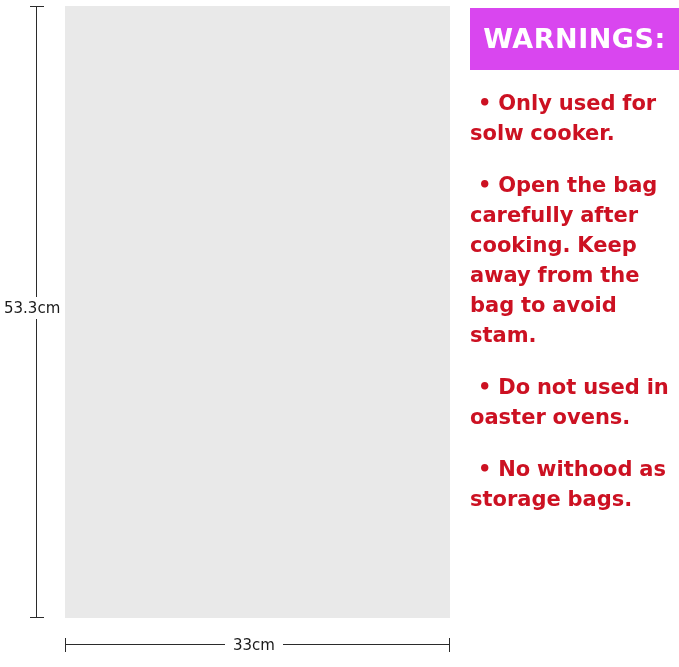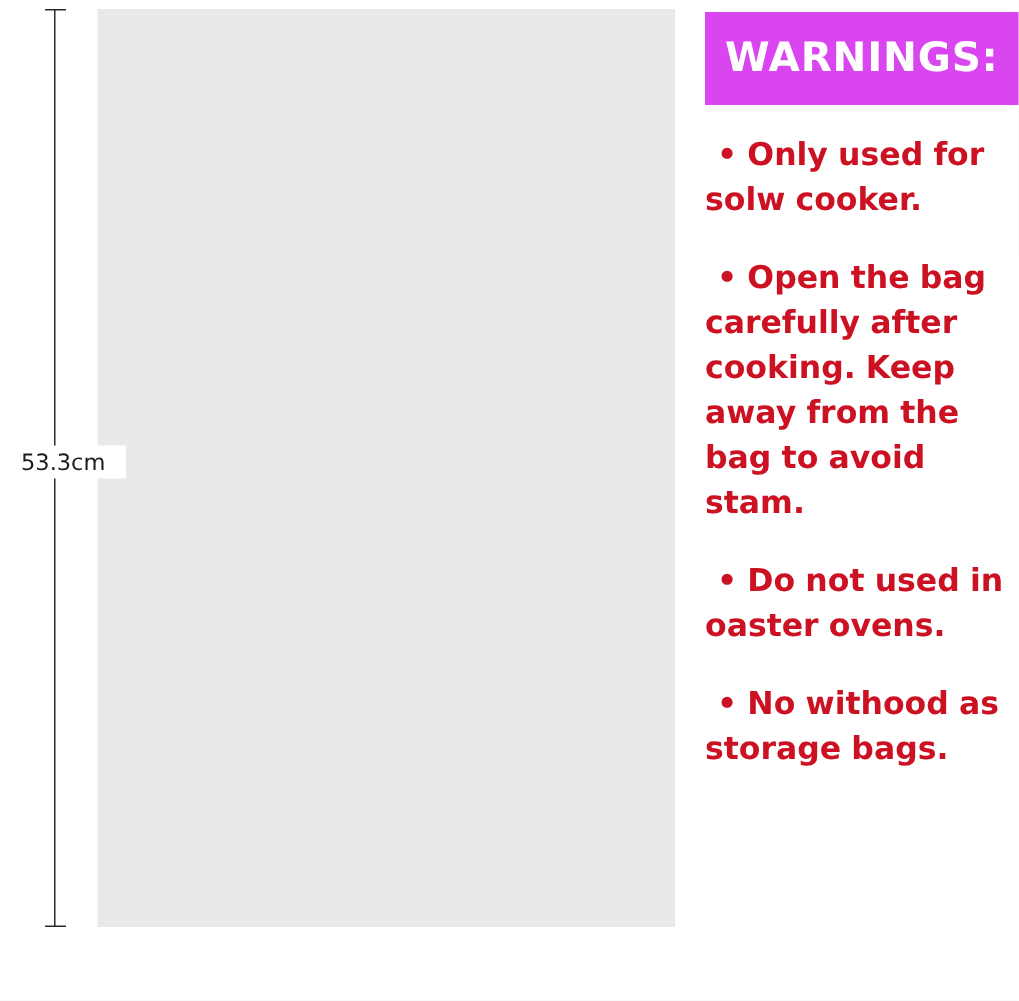--- a/index.html
+++ b/index.html
@@ -53,21 +53,21 @@
     height: 1px;
     background: #2b2b2b;
   }
   .v-dim .cap.top { top: 0; }
   .v-dim .cap.bottom { top: 611px; }
   .v-label {
     position: absolute;
     left: 0px;
     top: 297px;
     background: #ffffff;
-    padding: 2px 14px;
+    padding: 2px 4px;
     font-size: 15px;
     color: #1a1a1a;
     line-height: 18px;
     letter-spacing: 0px;
     white-space: nowrap;
   }
 
   
   .h-dim {
     position: absolute;
@@ -149,20 +149,26 @@
 
   <div class="product-block"></div>
 
   <div class="v-dim">
     <div class="cap top"></div>
     <div class="line"></div>
     <div class="cap bottom"></div>
   </div>
   <div class="v-label">53.3cm</div>
 
+  <div class="h-dim">
+    <div class="cap left"></div>
+    <div class="line"></div>
+    <div class="cap right"></div>
+    <div class="h-label">33cm</div>
+  </div>
 
   <div class="warnings">
     <div class="warnings-header">
       <span class="warnings-header-text">WARNINGS:</span>
     </div>
     <div class="warn-list">
       <div class="warn-item">• Only used for solw cooker.</div>
       <div class="warn-item">• Open the bag carefully after cooking. Keep away from the bag to avoid stam.</div>
       <div class="warn-item">• Do not used in oaster ovens.</div>
       <div class="warn-item">• No withood as storage bags.</div>

